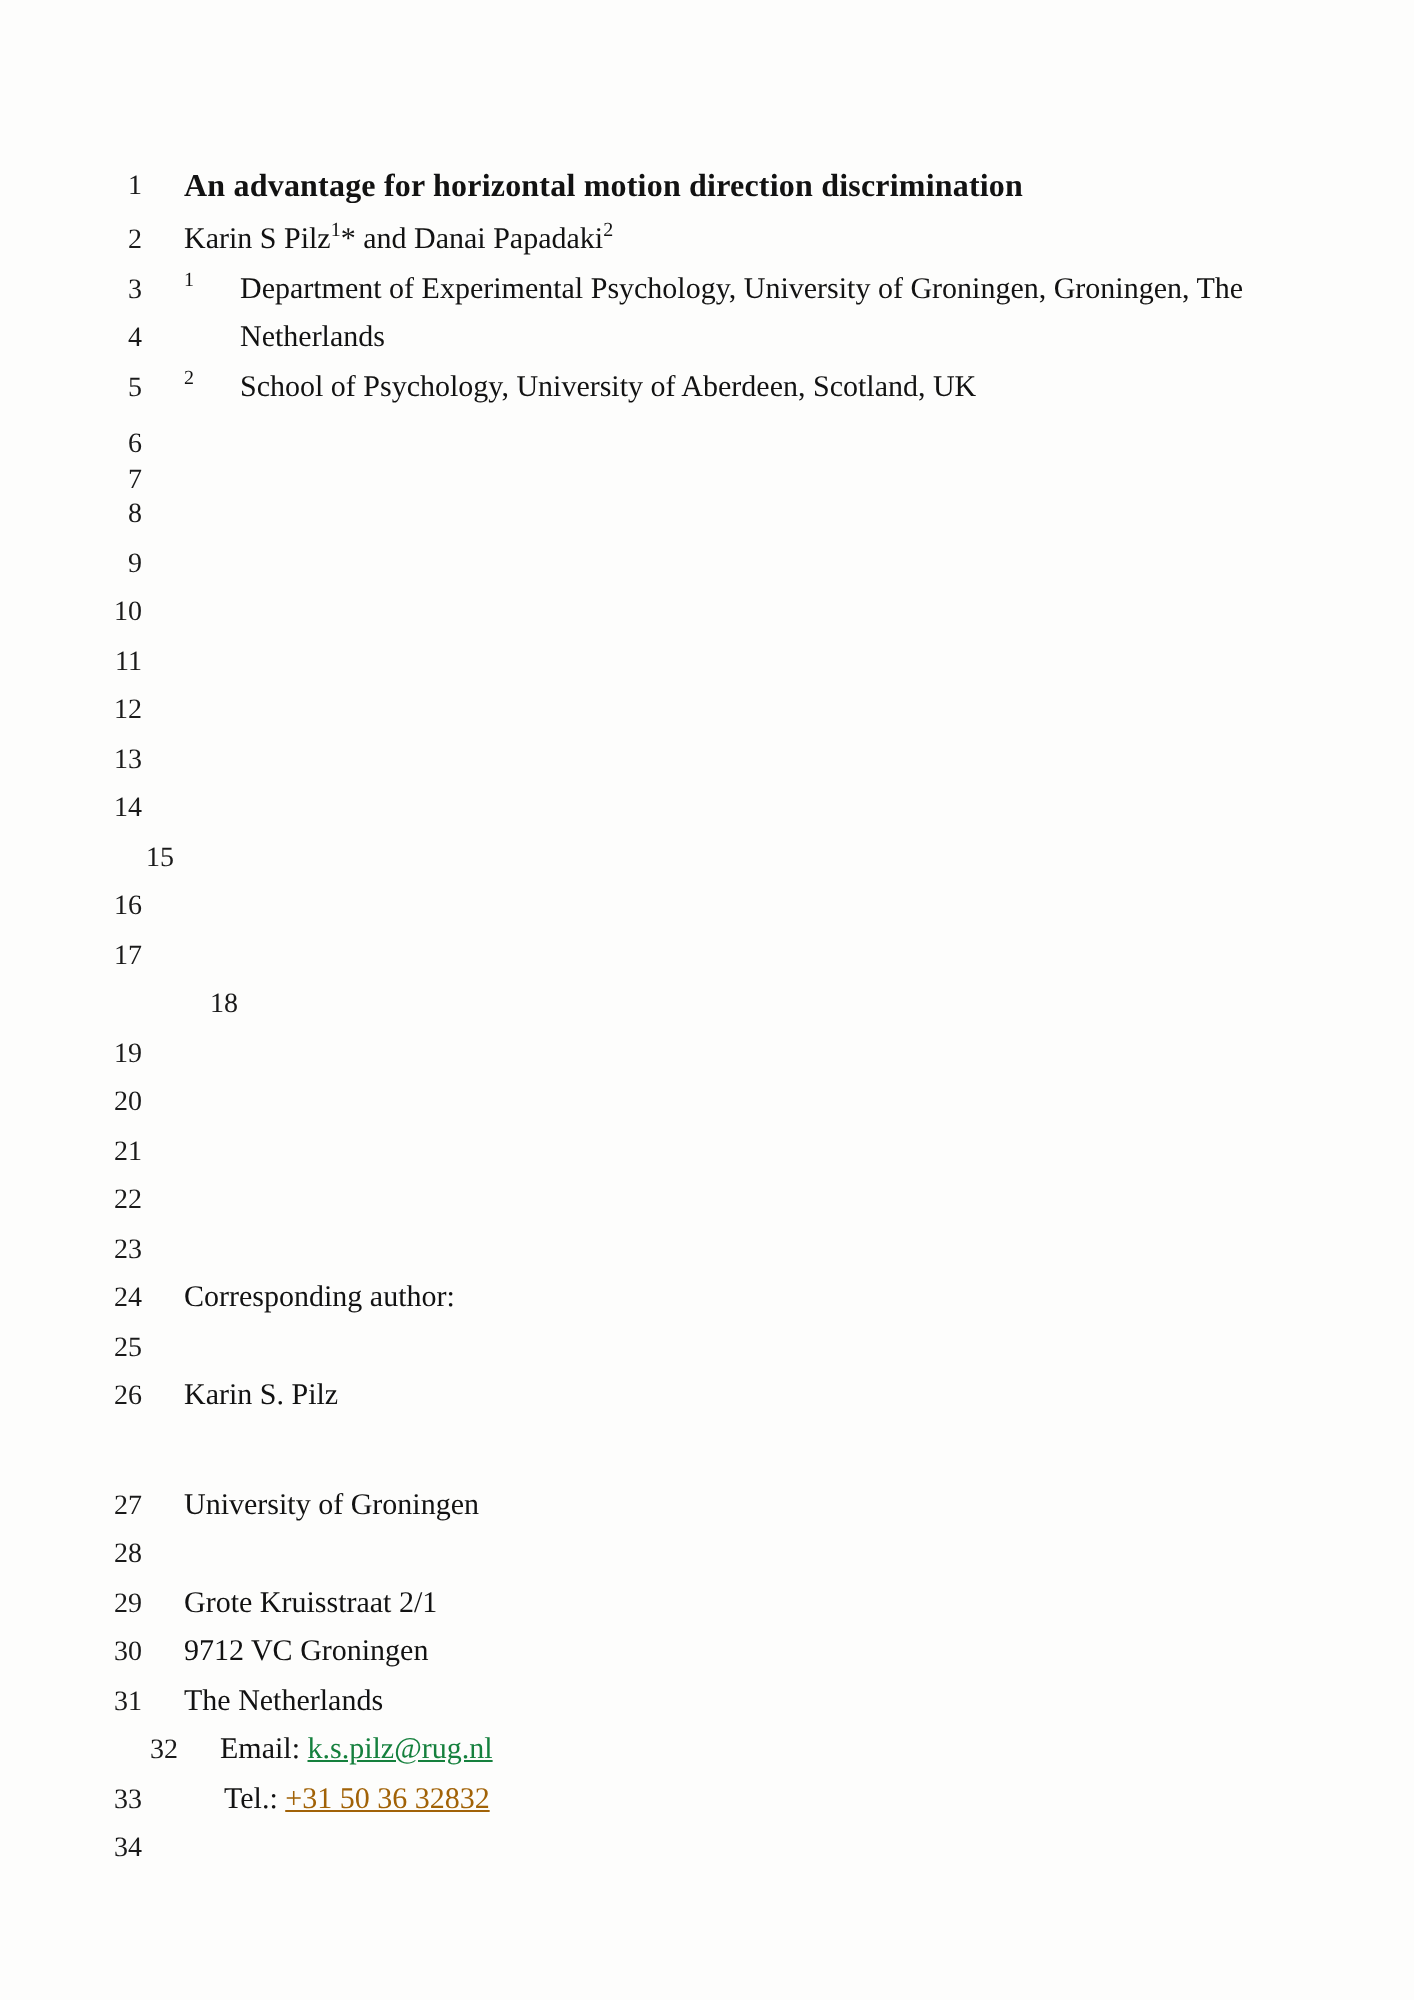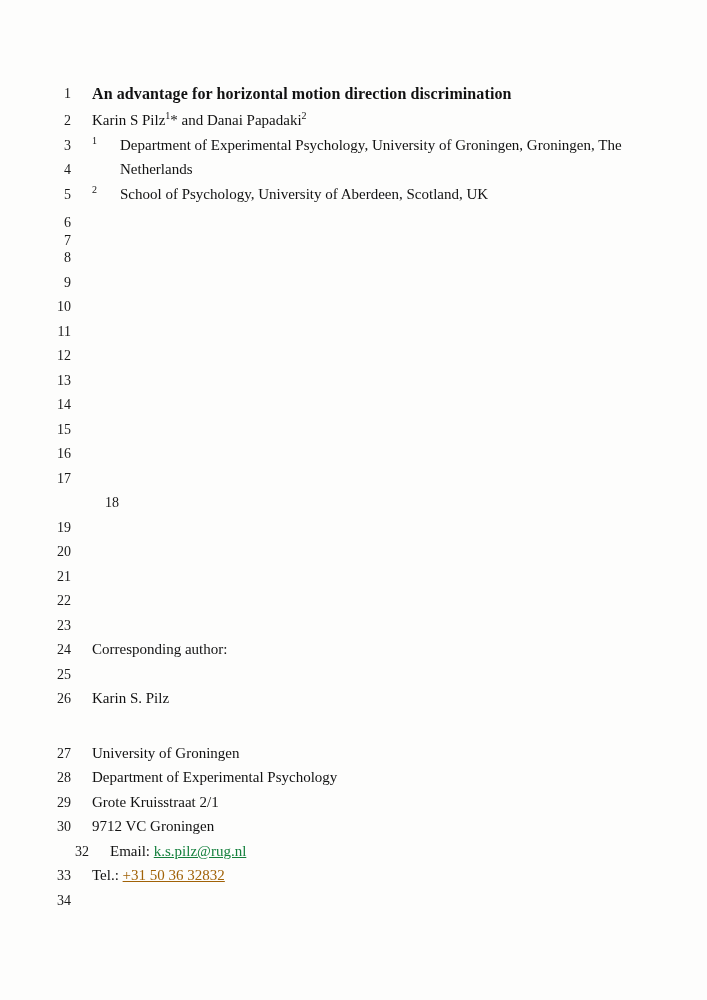--- a/index.html
+++ b/index.html
@@ -109,21 +109,21 @@
         <span class="content"></span>
       </div>
       <div class="row" style="height: 24.5px;">
         <span class="num">13</span>
         <span class="content"></span>
       </div>
       <div class="row" style="height: 24.5px;">
         <span class="num">14</span>
         <span class="content"></span>
       </div>
-      <div class="row" style="height: 24.5px;">
+      <div class="row" style="height: 24.5px; padding-left: 16px;">
         <span class="num">15</span>
         <span class="content"></span>
       </div>
       <div class="row" style="height: 24.5px;">
         <span class="num">16</span>
         <span class="content"></span>
       </div>
       <div class="row" style="height: 24.5px;">
         <span class="num">17</span>
         <span class="content"></span>
@@ -163,35 +163,38 @@
       <div class="row" style="height: 24.5px;">
         <span class="num">26</span>
         <span class="content"><span class="seg-plain">Karin S. Pilz</span></span>
       </div>
       <div class="row" style="height: 24.5px; margin-top: 30px;">
         <span class="num">27</span>
         <span class="content"><span class="seg-plain">University of Groningen</span></span>
       </div>
       <div class="row" style="height: 24.5px;">
         <span class="num">28</span>
-        <span class="content"><span class="seg-plain">Department of Experimental Psychology</span></span>
       </div>
       <div class="row" style="height: 24.5px;">
         <span class="num">29</span>
         <span class="content"><span class="seg-plain">Grote Kruisstraat 2/1</span></span>
       </div>
       <div class="row" style="height: 24.5px;">
         <span class="num">30</span>
         <span class="content"><span class="seg-plain">9712 VC Groningen</span></span>
+      </div>
+      <div class="row" style="height: 24.5px;">
+        <span class="num">31</span>
+        <span class="content"><span class="seg-plain">The Netherlands</span></span>
       </div>
       <div class="row" style="height: 24.5px; padding-left: 18px;">
         <span class="num">32</span>
         <span class="content"><span class="seg-plain">Email: </span><a class="seg-link" href="#" style="color: #15803d;">k.s.pilz@rug.nl</a></span>
       </div>
-      <div class="row" style="height: 24.5px;">
+      <div class="row" style="height: 24.5px; gap: 20px;">
         <span class="num">33</span>
         <span class="content"><span class="seg-plain">Tel.: </span><a class="seg-link" href="#" style="color: #a16207;">+31 50 36 32832</a></span>
       </div>
       <div class="row" style="height: 24.5px;">
         <span class="num">34</span>
         <span class="content"></span>
       </div>
     </div>
 </div>
 

